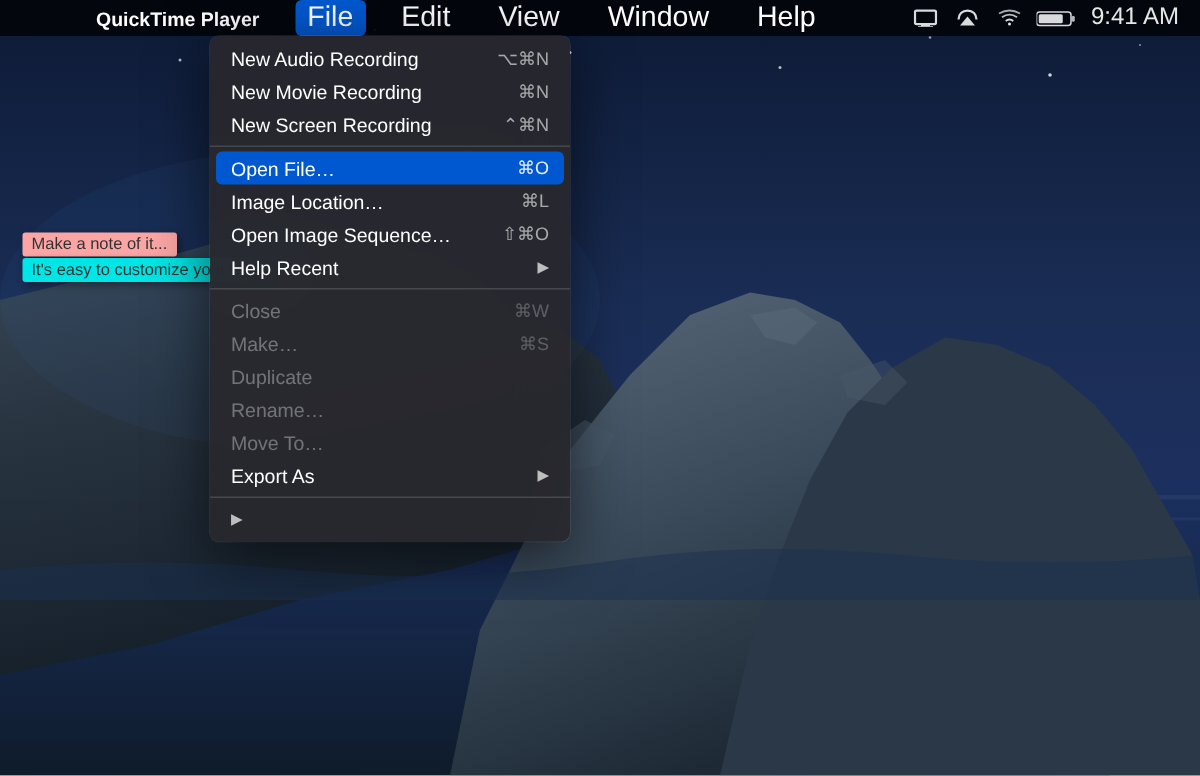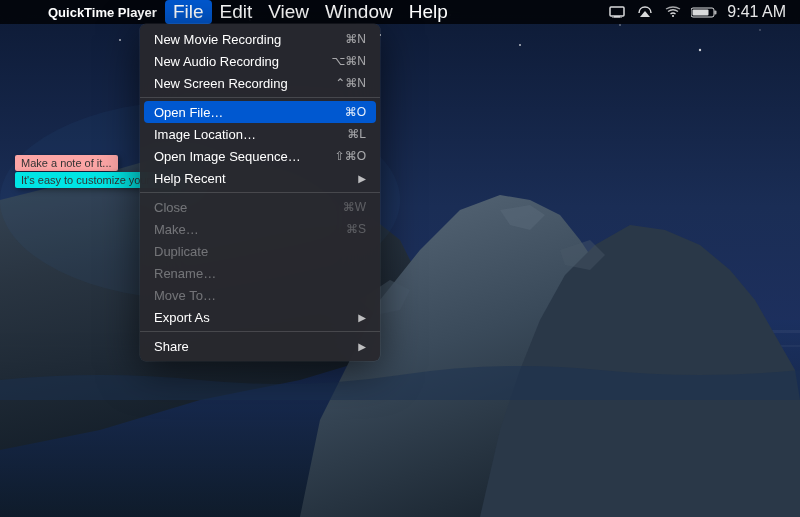--- a/index.html
+++ b/index.html
@@ -52,21 +52,21 @@
       display: flex;
       align-items: center;
       z-index: 100;
       color: #ffffff;
       font-size: 13px;
     }
 
     .menubar-left {
       display: flex;
       align-items: center;
-      gap: 0;
+      gap: 16px;
       flex: 1;
     }
 
     .menubar-apple {
       width: 40px;
       display: flex;
       align-items: center;
       justify-content: center;
       height: 24px;
       font-size: 14px;
@@ -330,27 +330,27 @@
         <rect x="1.5" y="3.5" width="16" height="6" rx="1" fill="white" opacity="0.85"></rect>
       </svg>
     </div>
     <div style="font-size:16px;color:rgba(255,255,255,0.9);padding-right:4px;">9:41 AM</div>
   </div>
 </div>
 
 <div class="dropdown-menu">
 
   <div class="menu-item">
+    <span class="menu-item-label">New Audio Recording</span>
+    <span class="menu-item-shortcut">⌥⌘N</span>
+  </div>
+
+  <div class="menu-item">
     <span class="menu-item-label">New Movie Recording</span>
     <span class="menu-item-shortcut">⌘N</span>
-  </div>
-
-  <div class="menu-item">
-    <span class="menu-item-label">New Audio Recording</span>
-    <span class="menu-item-shortcut">⌥⌘N</span>
   </div>
 
   <div class="menu-item">
     <span class="menu-item-label">New Screen Recording</span>
     <span class="menu-item-shortcut">⌃⌘N</span>
   </div>
 
   <div class="menu-separator"></div>
 
   <div class="menu-item highlighted">
@@ -398,16 +398,15 @@
   </div>
 
   <div class="menu-item">
     <span class="menu-item-label">Export As</span>
     <span class="menu-item-arrow">▶</span>
   </div>
 
   <div class="menu-separator"></div>
 
   <div class="menu-item">
-    <span class="menu-item-label">Share</span>
     <span class="menu-item-arrow">▶</span>
   </div>
 </div>
 
 </body></html>

